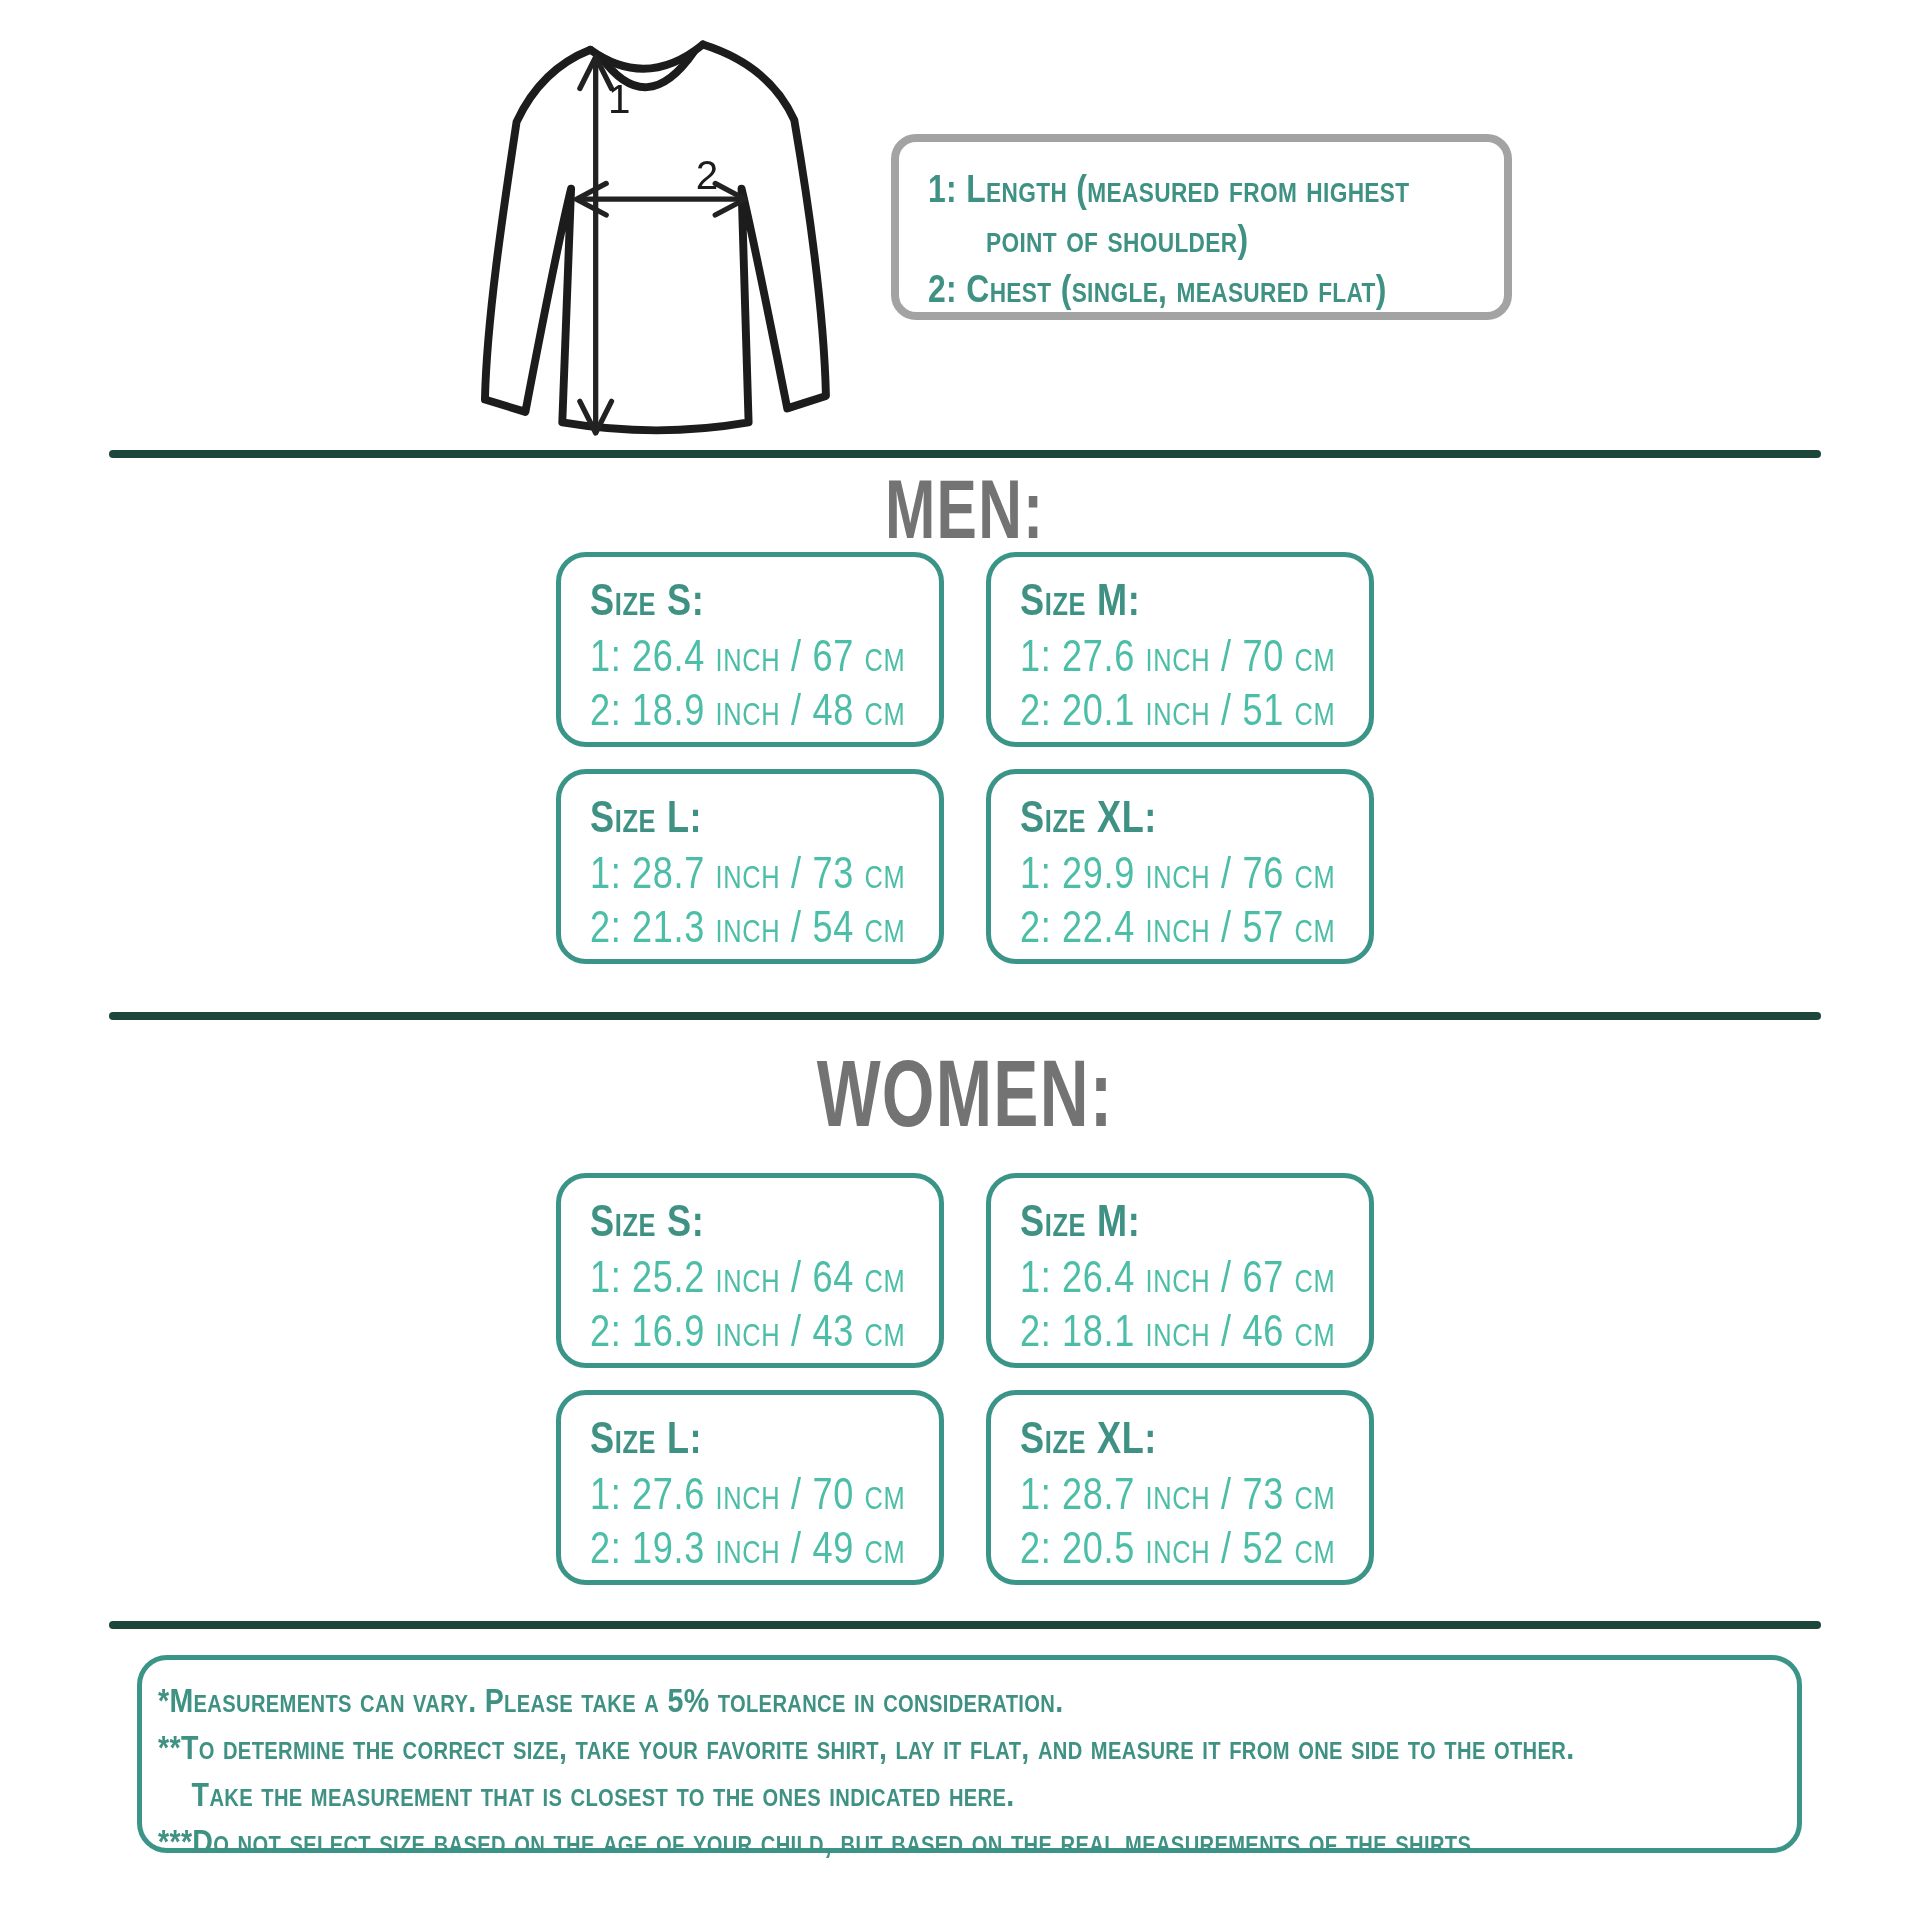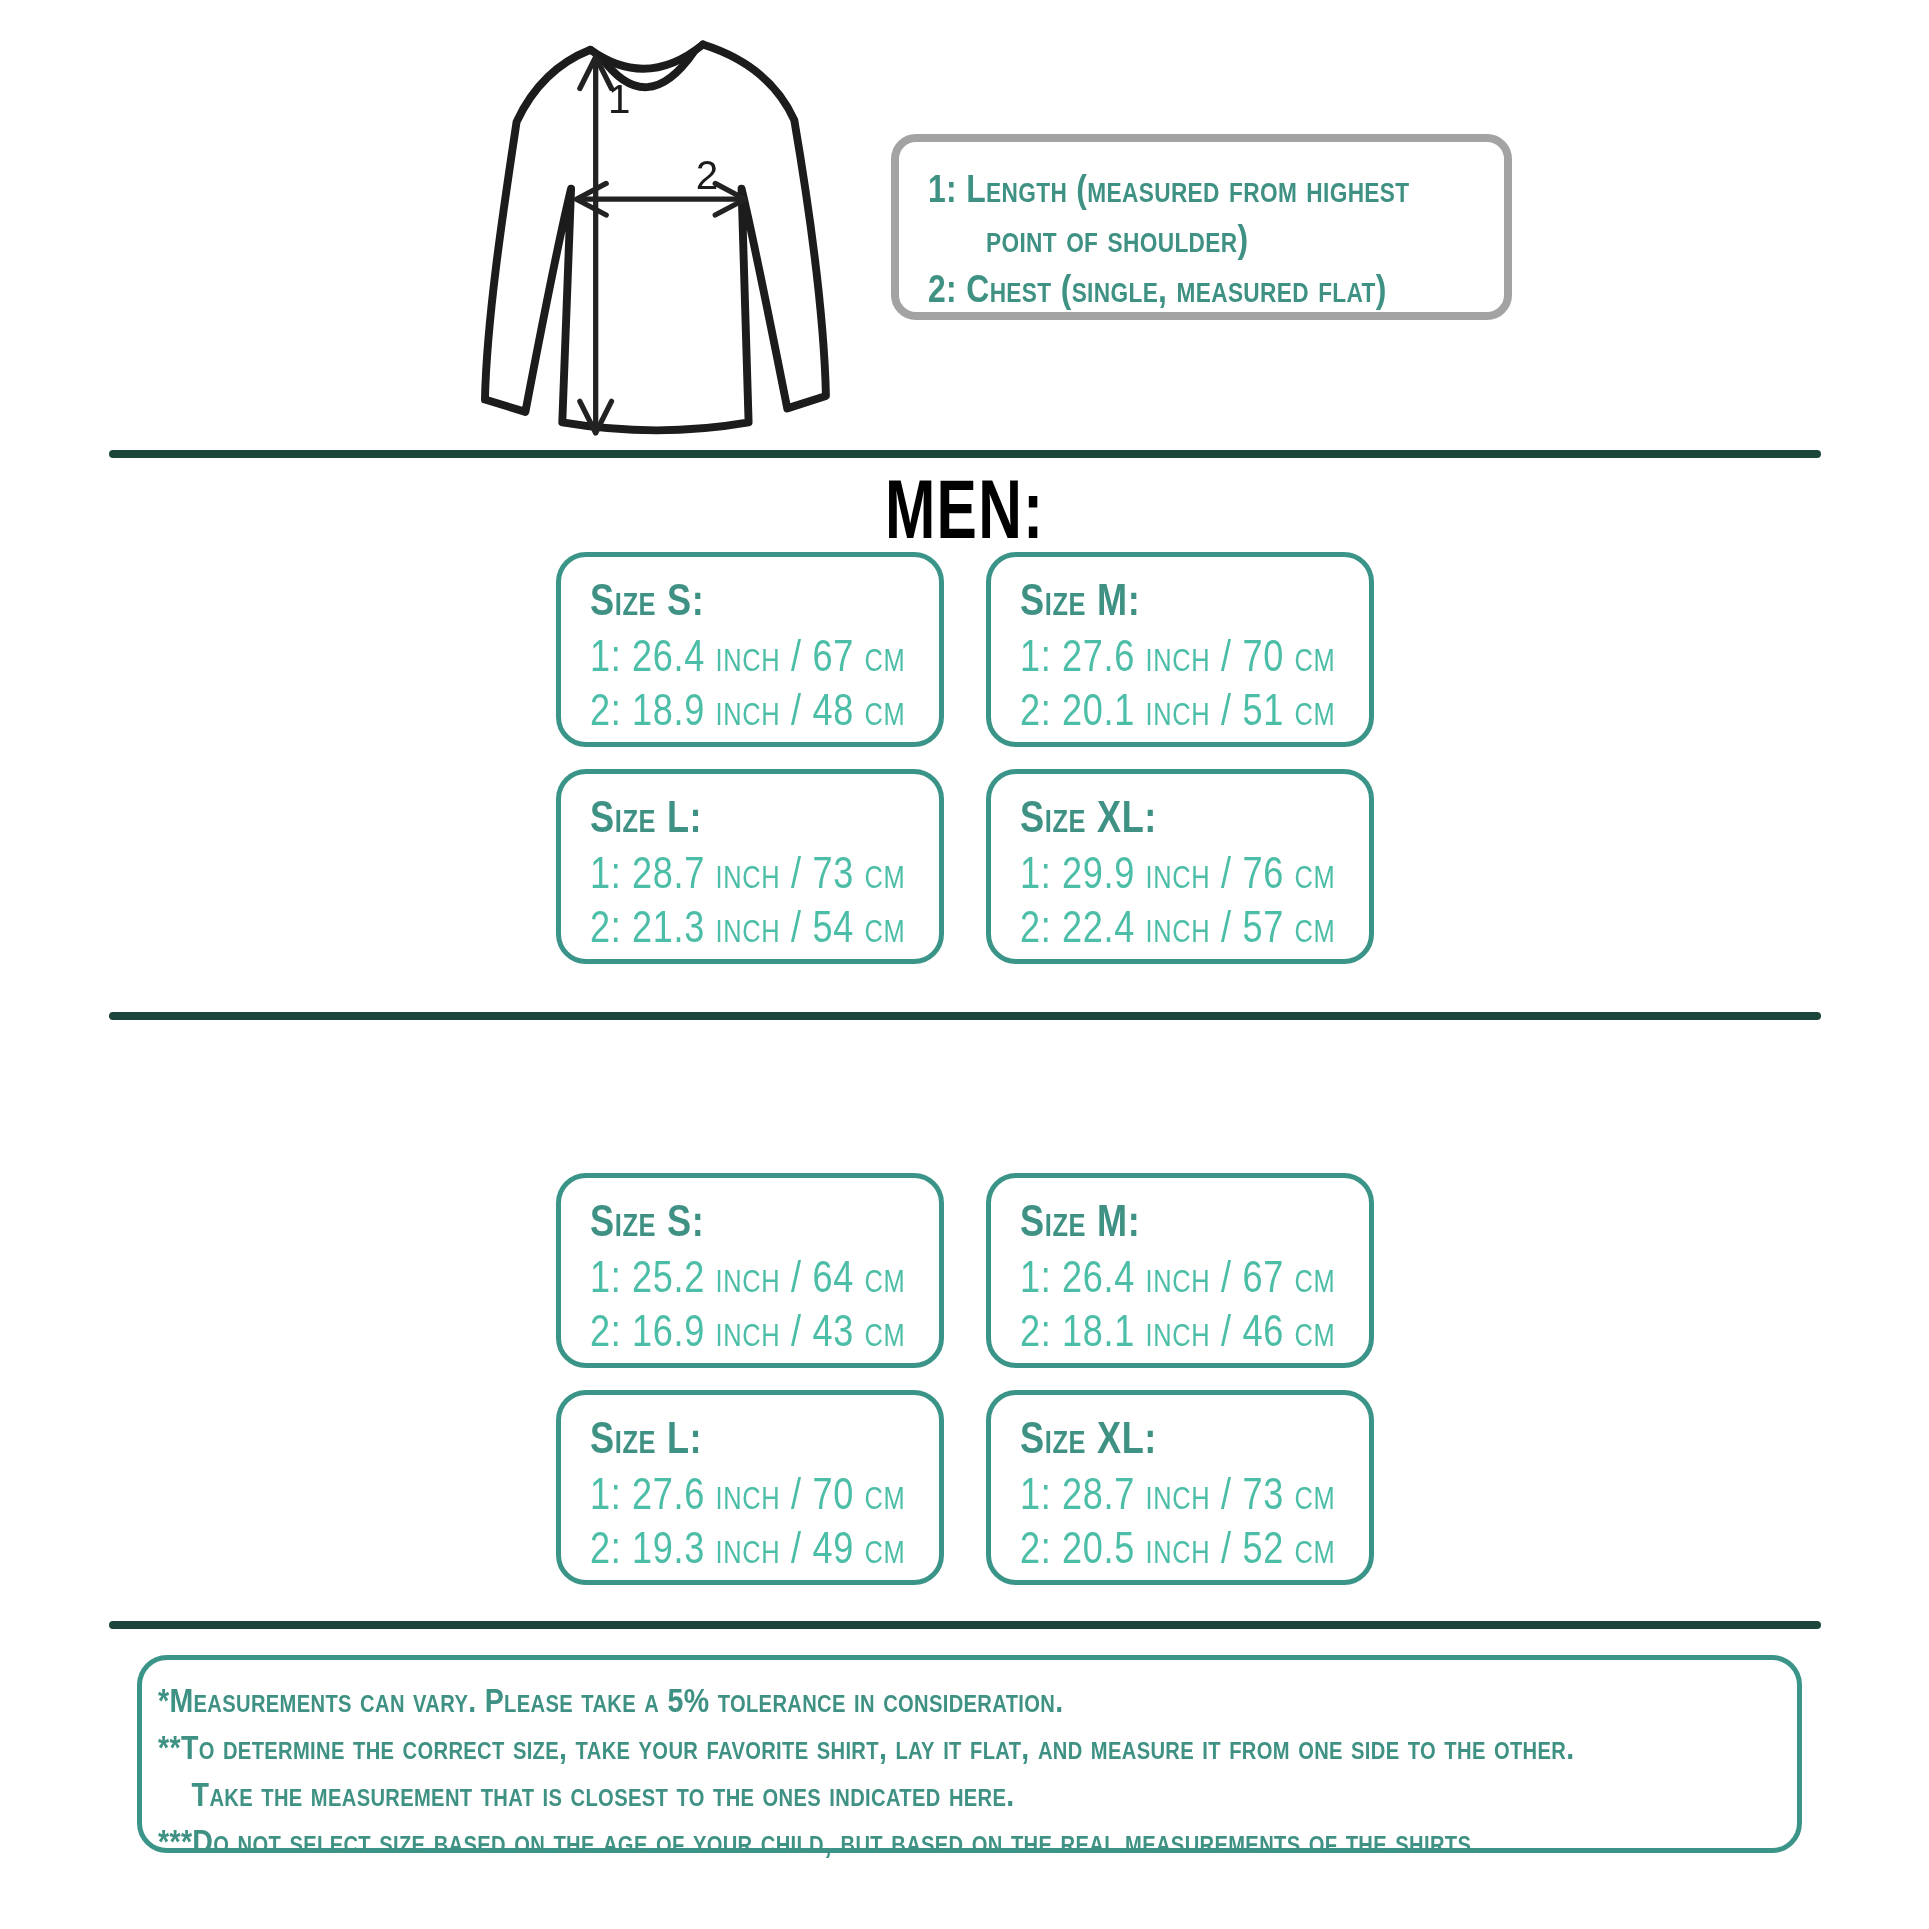--- a/index.html
+++ b/index.html
@@ -34,21 +34,21 @@
     position:absolute; left:109px; width:1712px; height:7.6px;
     background:#1c463c; border-radius:4.2px;
   }
   .divider.d1 { top:450px; }
   .divider.d2 { top:1012px; }
   .divider.d3 { top:1621px; }
 
   
   .section-title {
     position:absolute; left:0; right:0; text-align:center;
-    color:#000000; font-weight:700; line-height:1;
+    color:#737373; font-weight:700; line-height:1;
   }
   .section-title .squish { display:inline-block; transform:scaleX(0.72); transform-origin:50% 50%; letter-spacing:1.7px; }
   .section-title.men { top:467px; font-size:84px; }
   .section-title.women { top:1047px; font-size:94px; }
 
   
   .grid {
     position:absolute; left:0; right:0;
     display:grid; grid-template-columns:388px 388px;
     gap:22px 42px; justify-content:center;
@@ -154,20 +154,23 @@
     </div>
     <div class="card">
       <div class="card-title">Size XL:</div>
       <div class="card-line">1: 29.9 inch / 76 cm</div>
       <div class="card-line">2: 22.4 inch / 57 cm</div>
     </div>
   </div>
 
   <div class="divider d2"></div>
 
+  <div class="section-title women">
+    <span class="squish">WOMEN:</span>
+  </div>
   <div class="grid women">
     <div class="card">
       <div class="card-title">Size S:</div>
       <div class="card-line">1: 25.2 inch / 64 cm</div>
       <div class="card-line">2: 16.9 inch / 43 cm</div>
     </div>
     <div class="card">
       <div class="card-title">Size M:</div>
       <div class="card-line">1: 26.4 inch / 67 cm</div>
       <div class="card-line">2: 18.1 inch / 46 cm</div>

